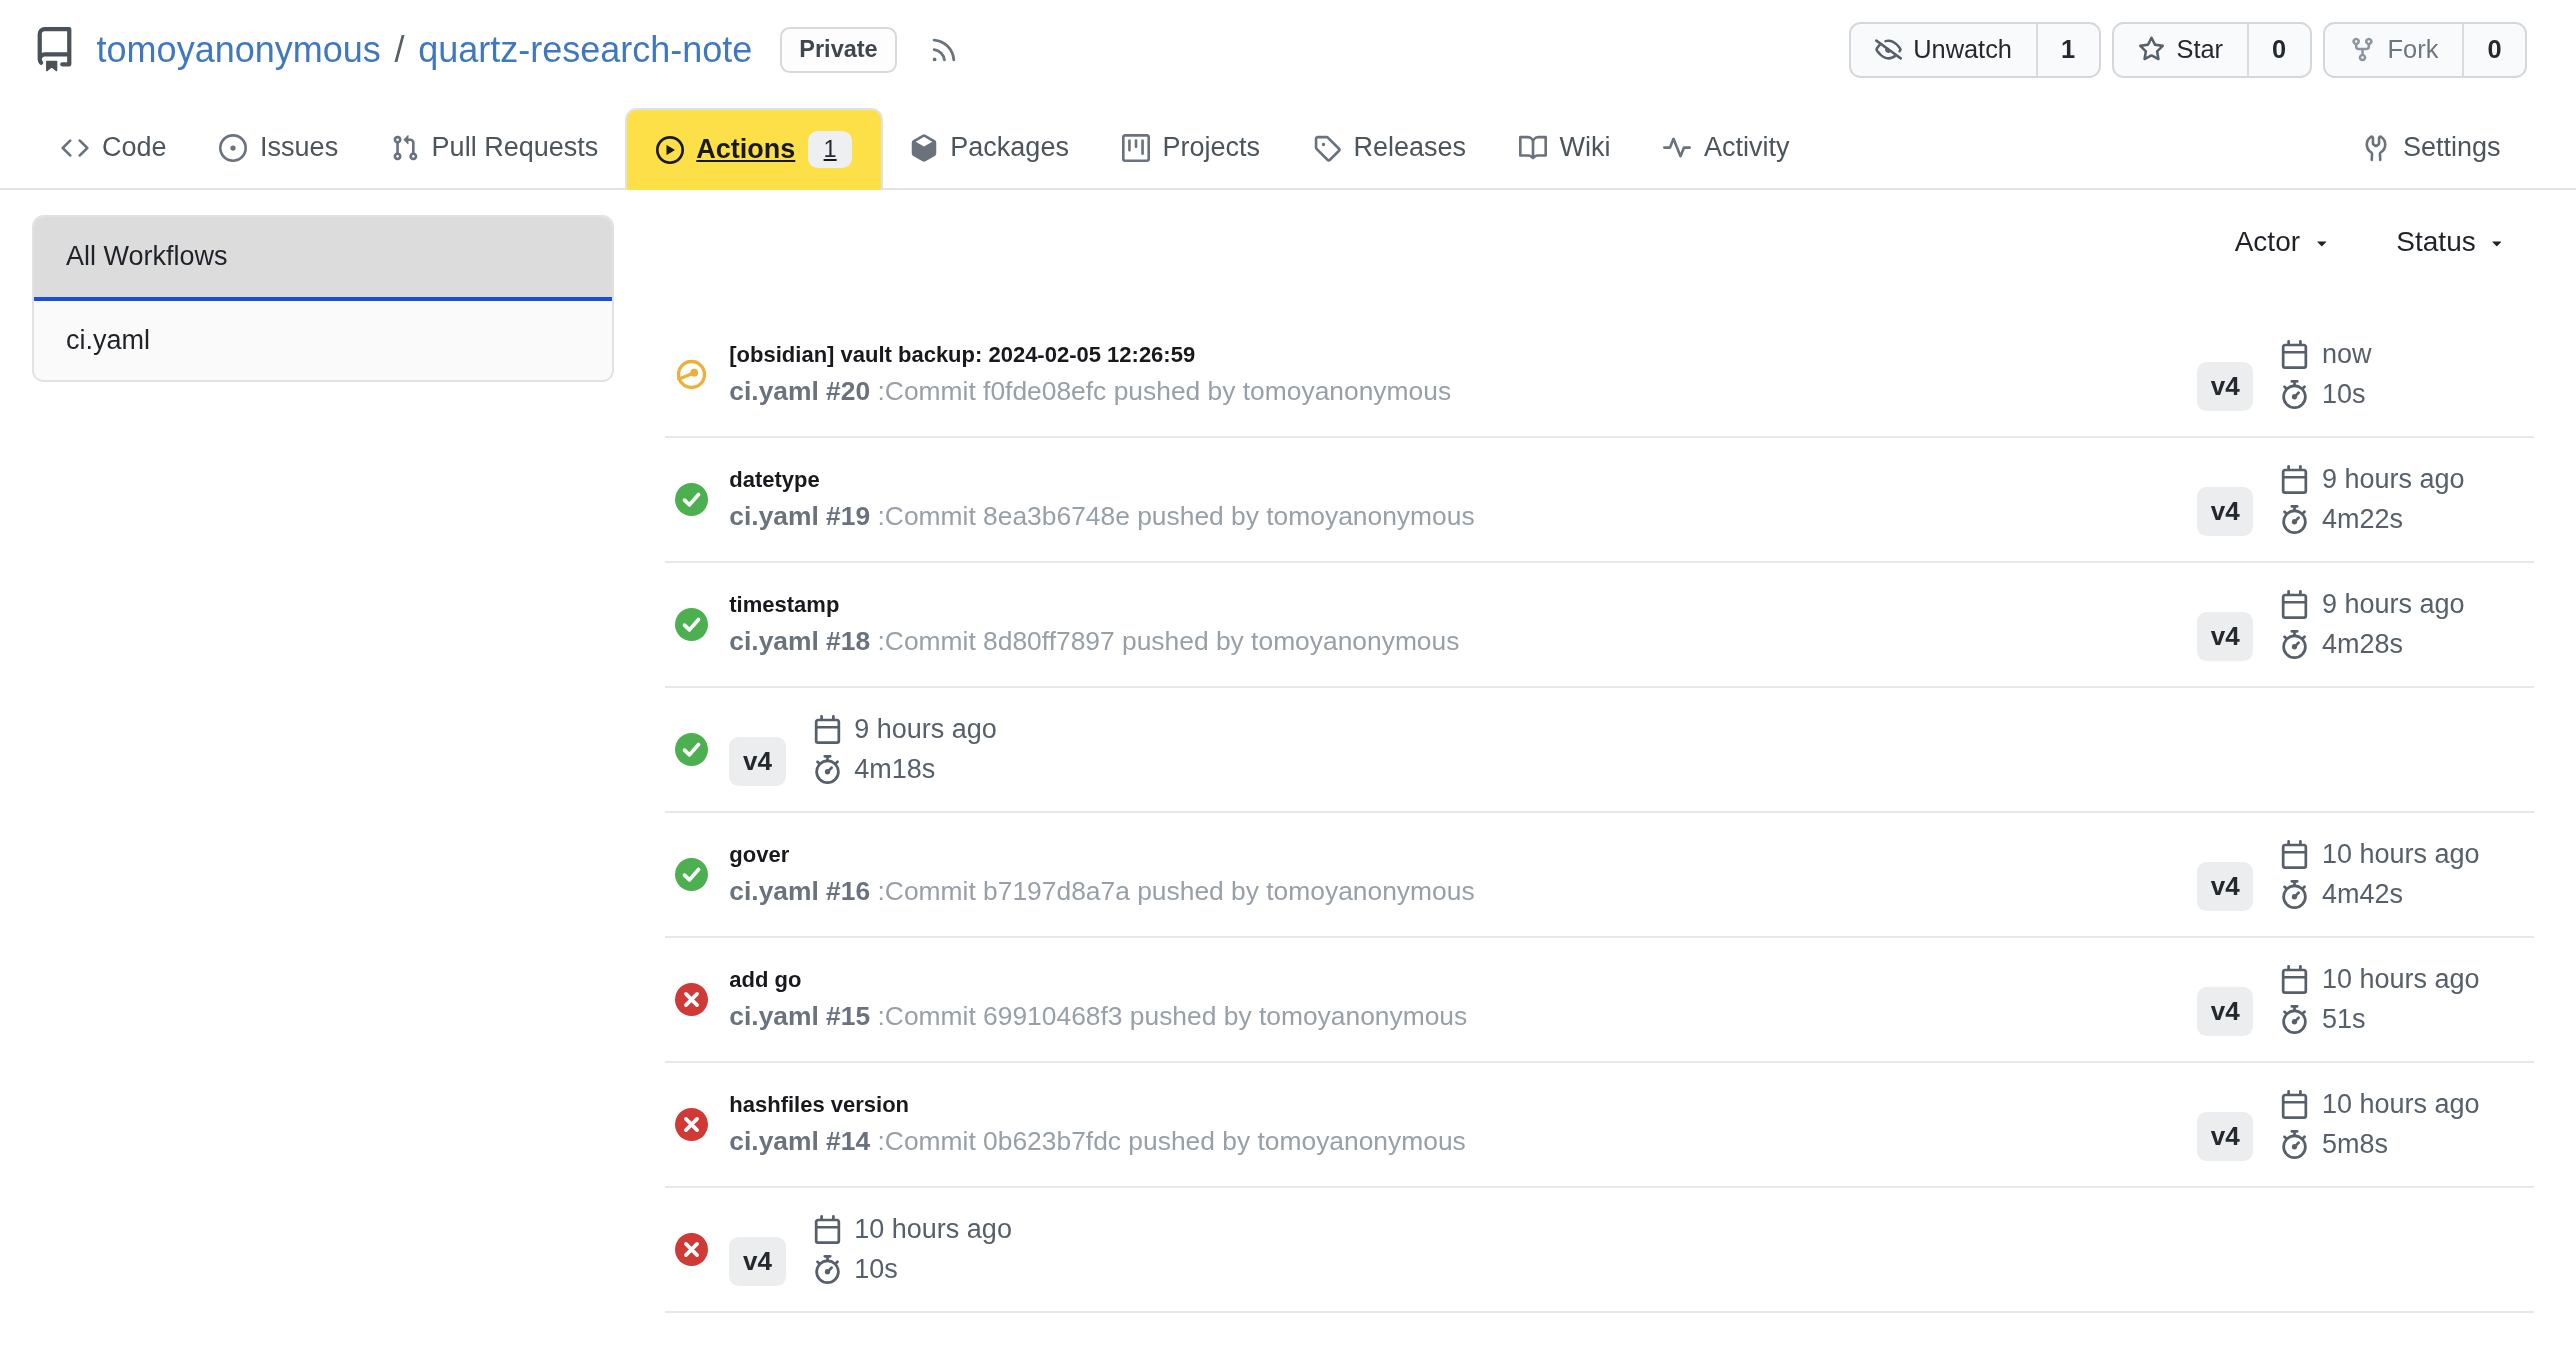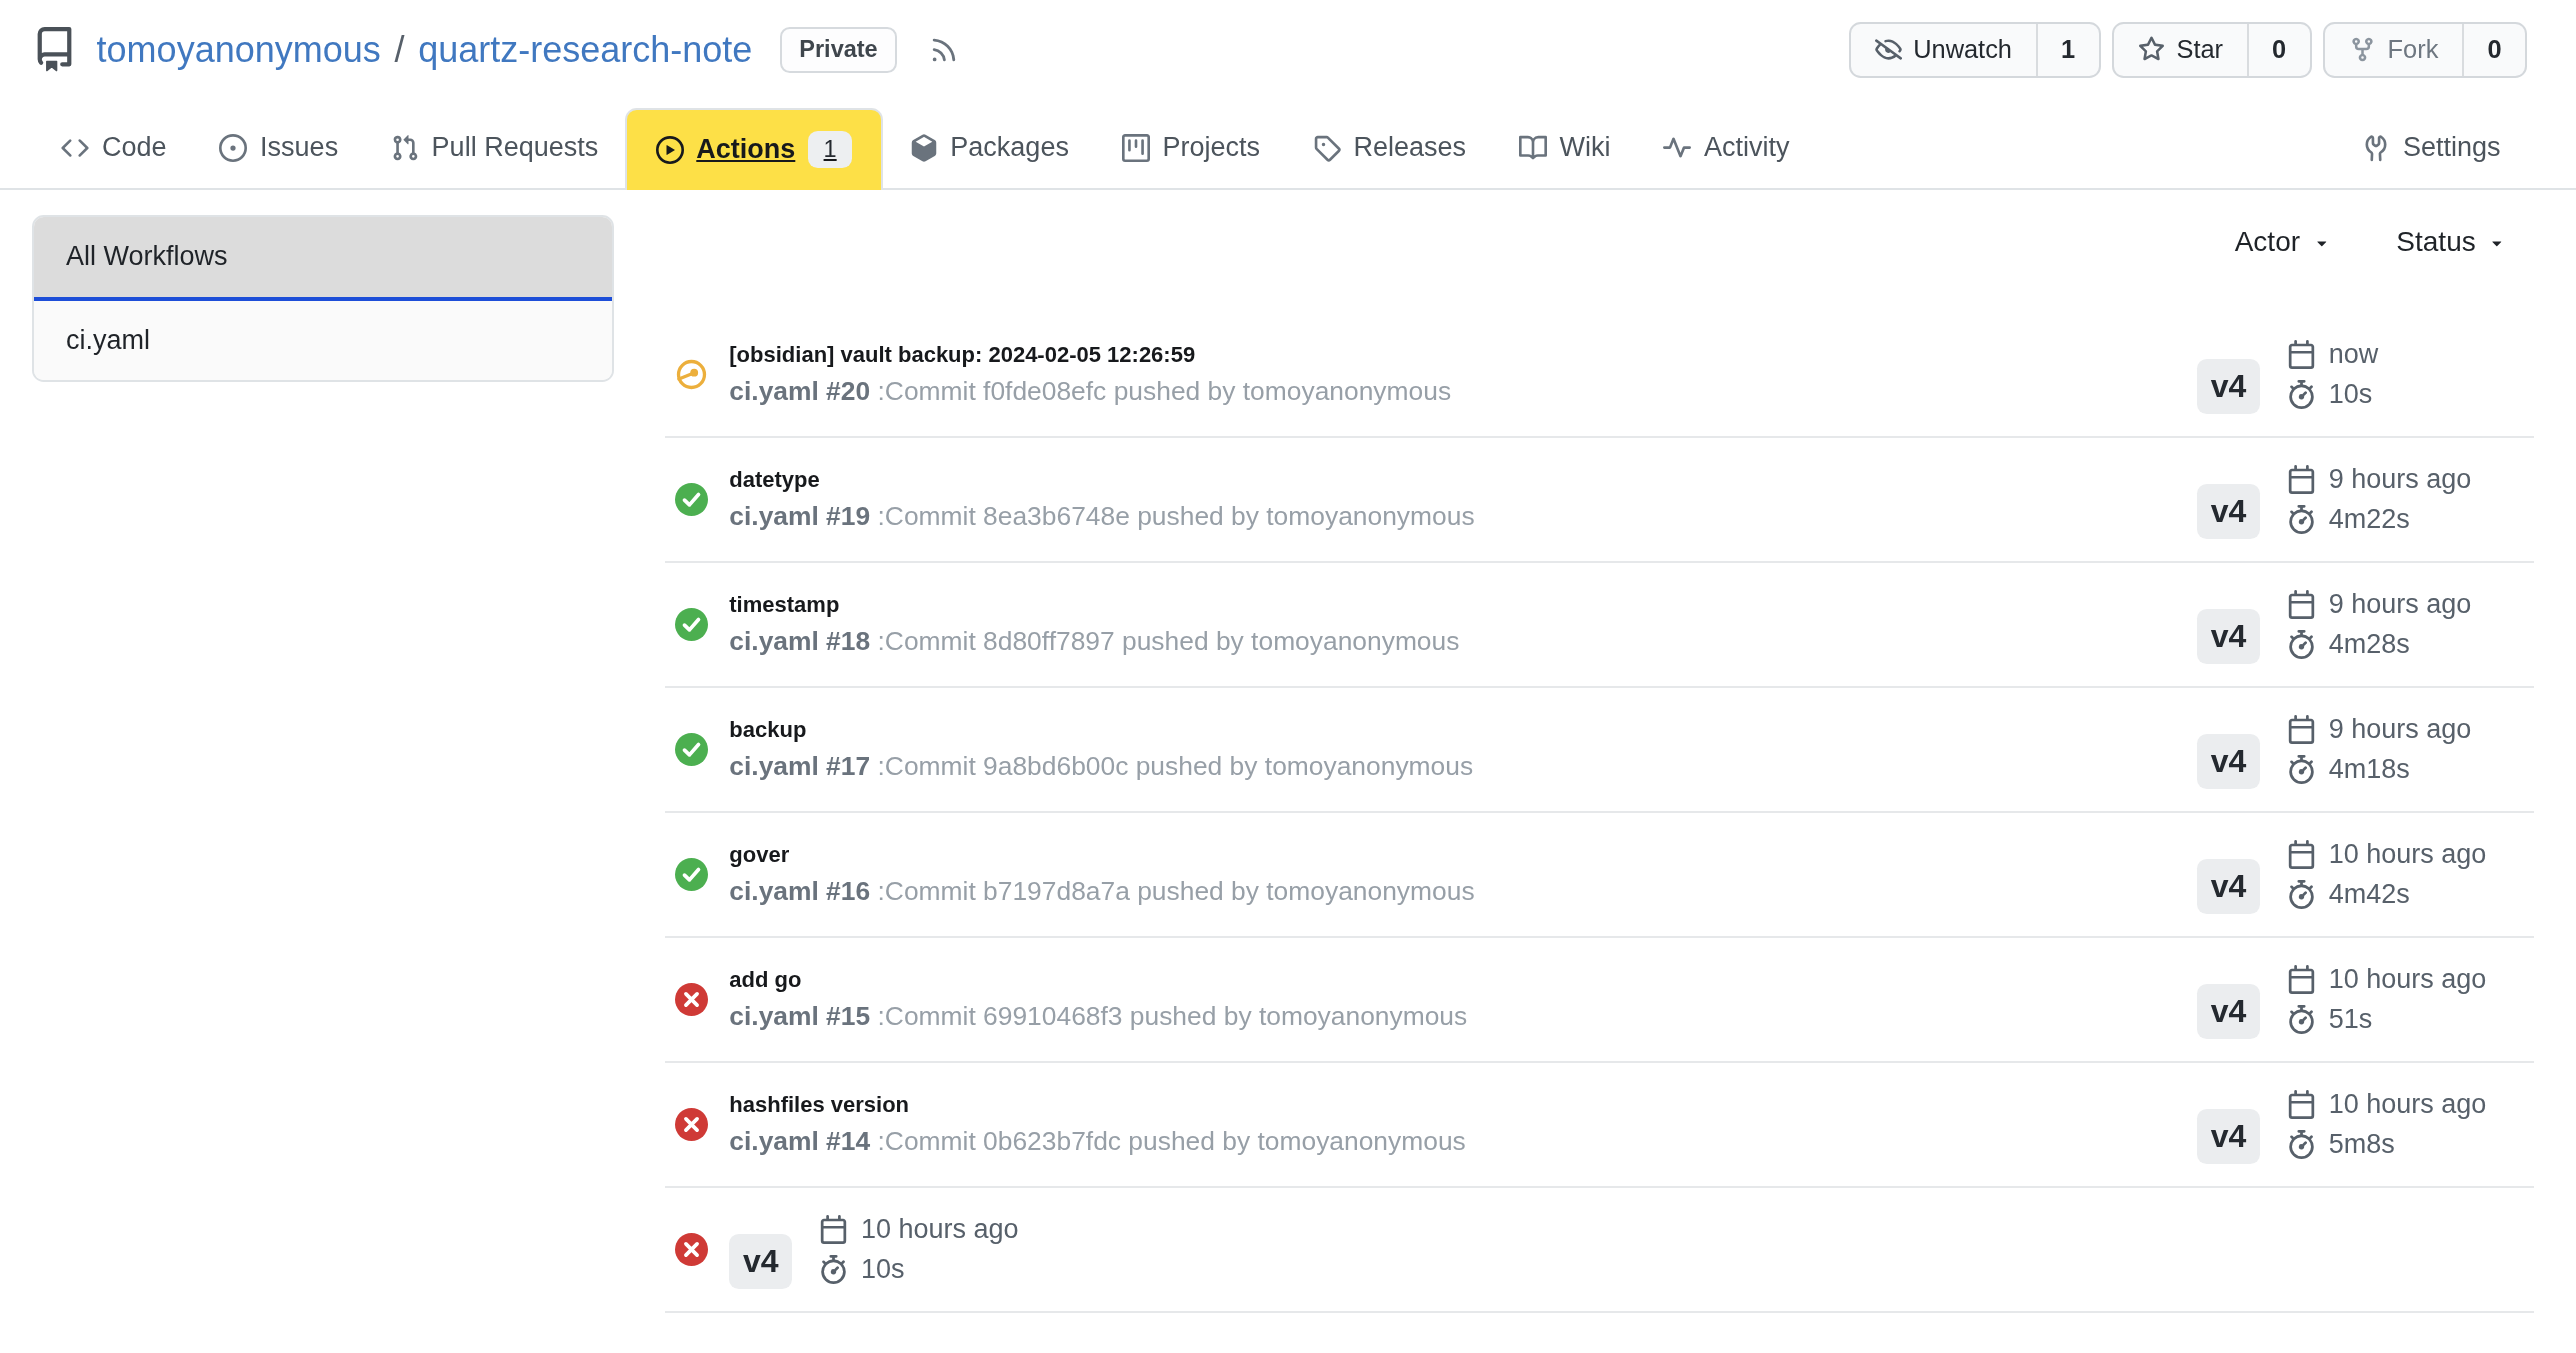--- a/index.html
+++ b/index.html
@@ -55,21 +55,21 @@
   .run-status { width:33px; height:33px; margin-right:21.5px; flex:none; }
   .run-status svg { width:33px; height:33px; display:none; }
   .run-row[data-status="success"]  .icon-success  { display:block; }
   .run-row[data-status="failure"]  .icon-failure  { display:block; }
   .run-row[data-status="in_progress"] .icon-in-progress { display:block; }
   .run-text { flex:1; min-width:0; }
   .run-title { font-size:22px; font-weight:700; color:#17191c; line-height:1.15; cursor:pointer; }
   .run-sub { margin-top:8.8px; font-size:26.4px; color:#979fa7; }
   .run-sub .wf { color:#6a737d; font-weight:700; }
   .run-meta { flex:none; width:337px; display:flex; align-items:center; gap:27px; }
-  .runner-badge { background:#ebedef; border-radius:9.8px; padding:8.8px 13.7px; font-size:32px; font-weight:600; color:#24292f;margin-top:24px; }
+  .runner-badge { background:#ebedef; border-radius:9.8px; padding:8.8px 13.7px; font-size:26px; font-weight:600; color:#24292f;margin-top:24px; }
   .meta-times { display:flex; flex-direction:column; gap:8.8px; font-size:27px; color:#57606a; }
   .meta-line { display:flex; align-items:center; gap:12.7px; }
   .meta-line svg { width:29px; height:29px; fill:#57606a; flex:none; }
 </style>
 </head>
 <body>
 
 <div class="screen">
 
   <div class="repo-header">
@@ -353,27 +353,20 @@
     </div>
   </div>
           <div class="run-row" data-status="success">
     <span class="run-status">
       <svg class="icon-success" viewBox="0 0 16 16">
                 <circle cx="8" cy="8" r="8" fill="#4caf50"></circle>
                 <path d="M4.6 8.3 L7 10.6 L11.4 5.6" stroke="#ffffff" stroke-width="1.8" fill="none" stroke-linecap="round" stroke-linejoin="round"></path>
               </svg>
 
     </span>
-    <div class="run-text">
-      <div class="run-title">backup</div>
-      <div class="run-sub">
-        <span class="wf">ci.yaml #17</span>
-        <span class="commit"> :Commit 9a8bd6b00c pushed by tomoyanonymous</span>
-      </div>
-    </div>
     <div class="run-meta">
       <span class="runner-badge">v4</span>
       <div class="meta-times">
         <div class="meta-line meta-date">
           <span>
                     <svg viewBox="0 0 16 16" style="width:29px;height:29px;fill:#57606a">
                       <path d="M4.75 0a.75.75 0 0 1 .75.75V2h5V.75a.75.75 0 0 1 1.5 0V2h1.25c.966 0 1.75.784 1.75 1.75v10.5A1.75 1.75 0 0 1 13.25 16H2.75A1.75 1.75 0 0 1 1 14.25V3.75C1 2.784 1.784 2 2.75 2H4V.75A.75.75 0 0 1 4.75 0ZM2.5 7.5v6.75c0 .138.112.25.25.25h10.5a.25.25 0 0 0 .25-.25V7.5Zm10.75-4H2.75a.25.25 0 0 0-.25.25V6h11V3.75a.25.25 0 0 0-.25-.25Z"></path>
                     </svg>
                   </span>
           <span class="time-text">9 hours ago</span>

